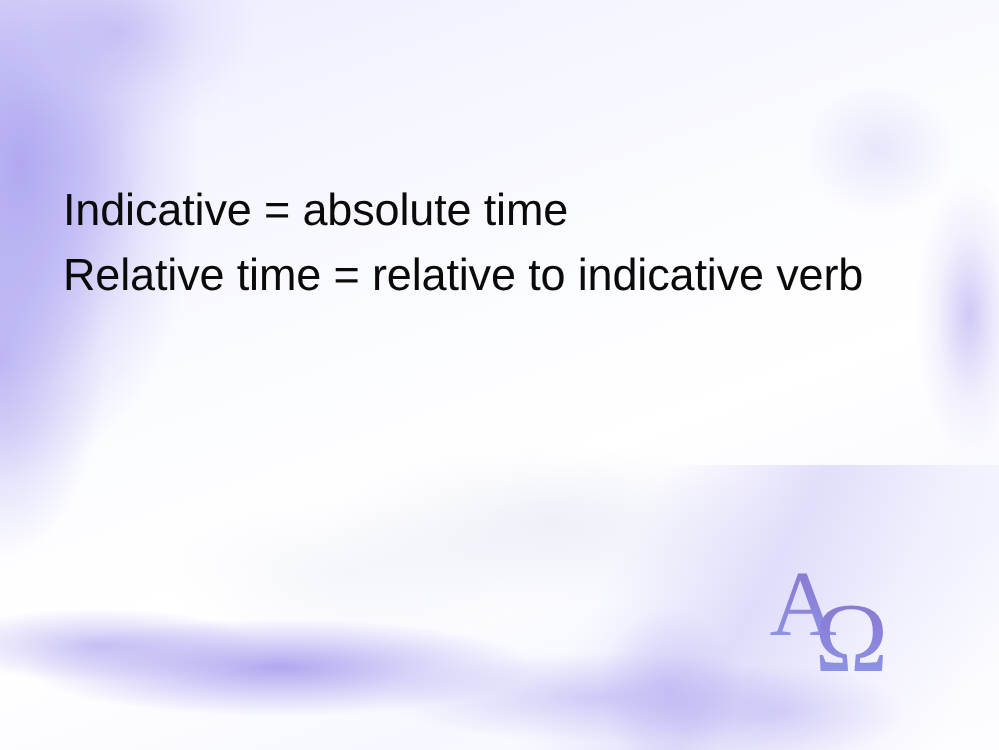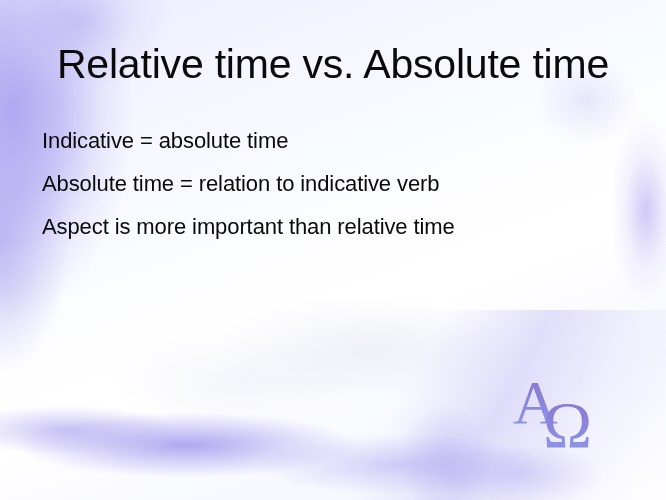--- a/index.html
+++ b/index.html
@@ -130,21 +130,21 @@
   #body-list {
     position: absolute;
     left: 42px;
     top: 119px;
     margin: 0;
     padding: 0;
     list-style: none;
   }
 
   #body-list li {
-    font-size: 22px;
+    font-size: 30px;
     line-height: 43px;
     color: #0a0a0a;
     letter-spacing: -0.1px;
     white-space: nowrap;
   }
 
   
   #logo {
     position: absolute;
     left: 503px;
@@ -160,26 +160,24 @@
 
   <div class="bg-layer" id="bg-base"></div>
   <div class="bg-layer" id="bg-left-wash"></div>
   <div class="bg-layer" id="bg-topleft"></div>
   <div class="bg-layer" id="bg-center-haze"></div>
   <div class="bg-layer" id="bg-bottom-band"></div>
   <div class="bg-layer" id="bg-bottom-left-wisp"></div>
   <div class="bg-layer" id="bg-bottom-right-blob"></div>
   <div class="bg-layer" id="bg-right-wisp"></div>
 
-  <div id="title">Relative time vs. Absolute time</div>
 
   <ul id="body-list">
     <li>Indicative = absolute time</li>
-    <li>Absolute time = relation to indicative verb</li>
-    <li>Aspect is more important than relative time</li>
+    <li>Relative time = relative to indicative verb</li>
   </ul>
 
   <svg id="logo" viewBox="0 0 110 90">
     <defs>
       <linearGradient id="aoGrad" x1="0" y1="0" x2="0" y2="1">
         <stop offset="0%" stop-color="#8878cc"></stop>
         <stop offset="40%" stop-color="#8b80d8"></stop>
         <stop offset="100%" stop-color="#8c9cec"></stop>
       </linearGradient>
     </defs>

